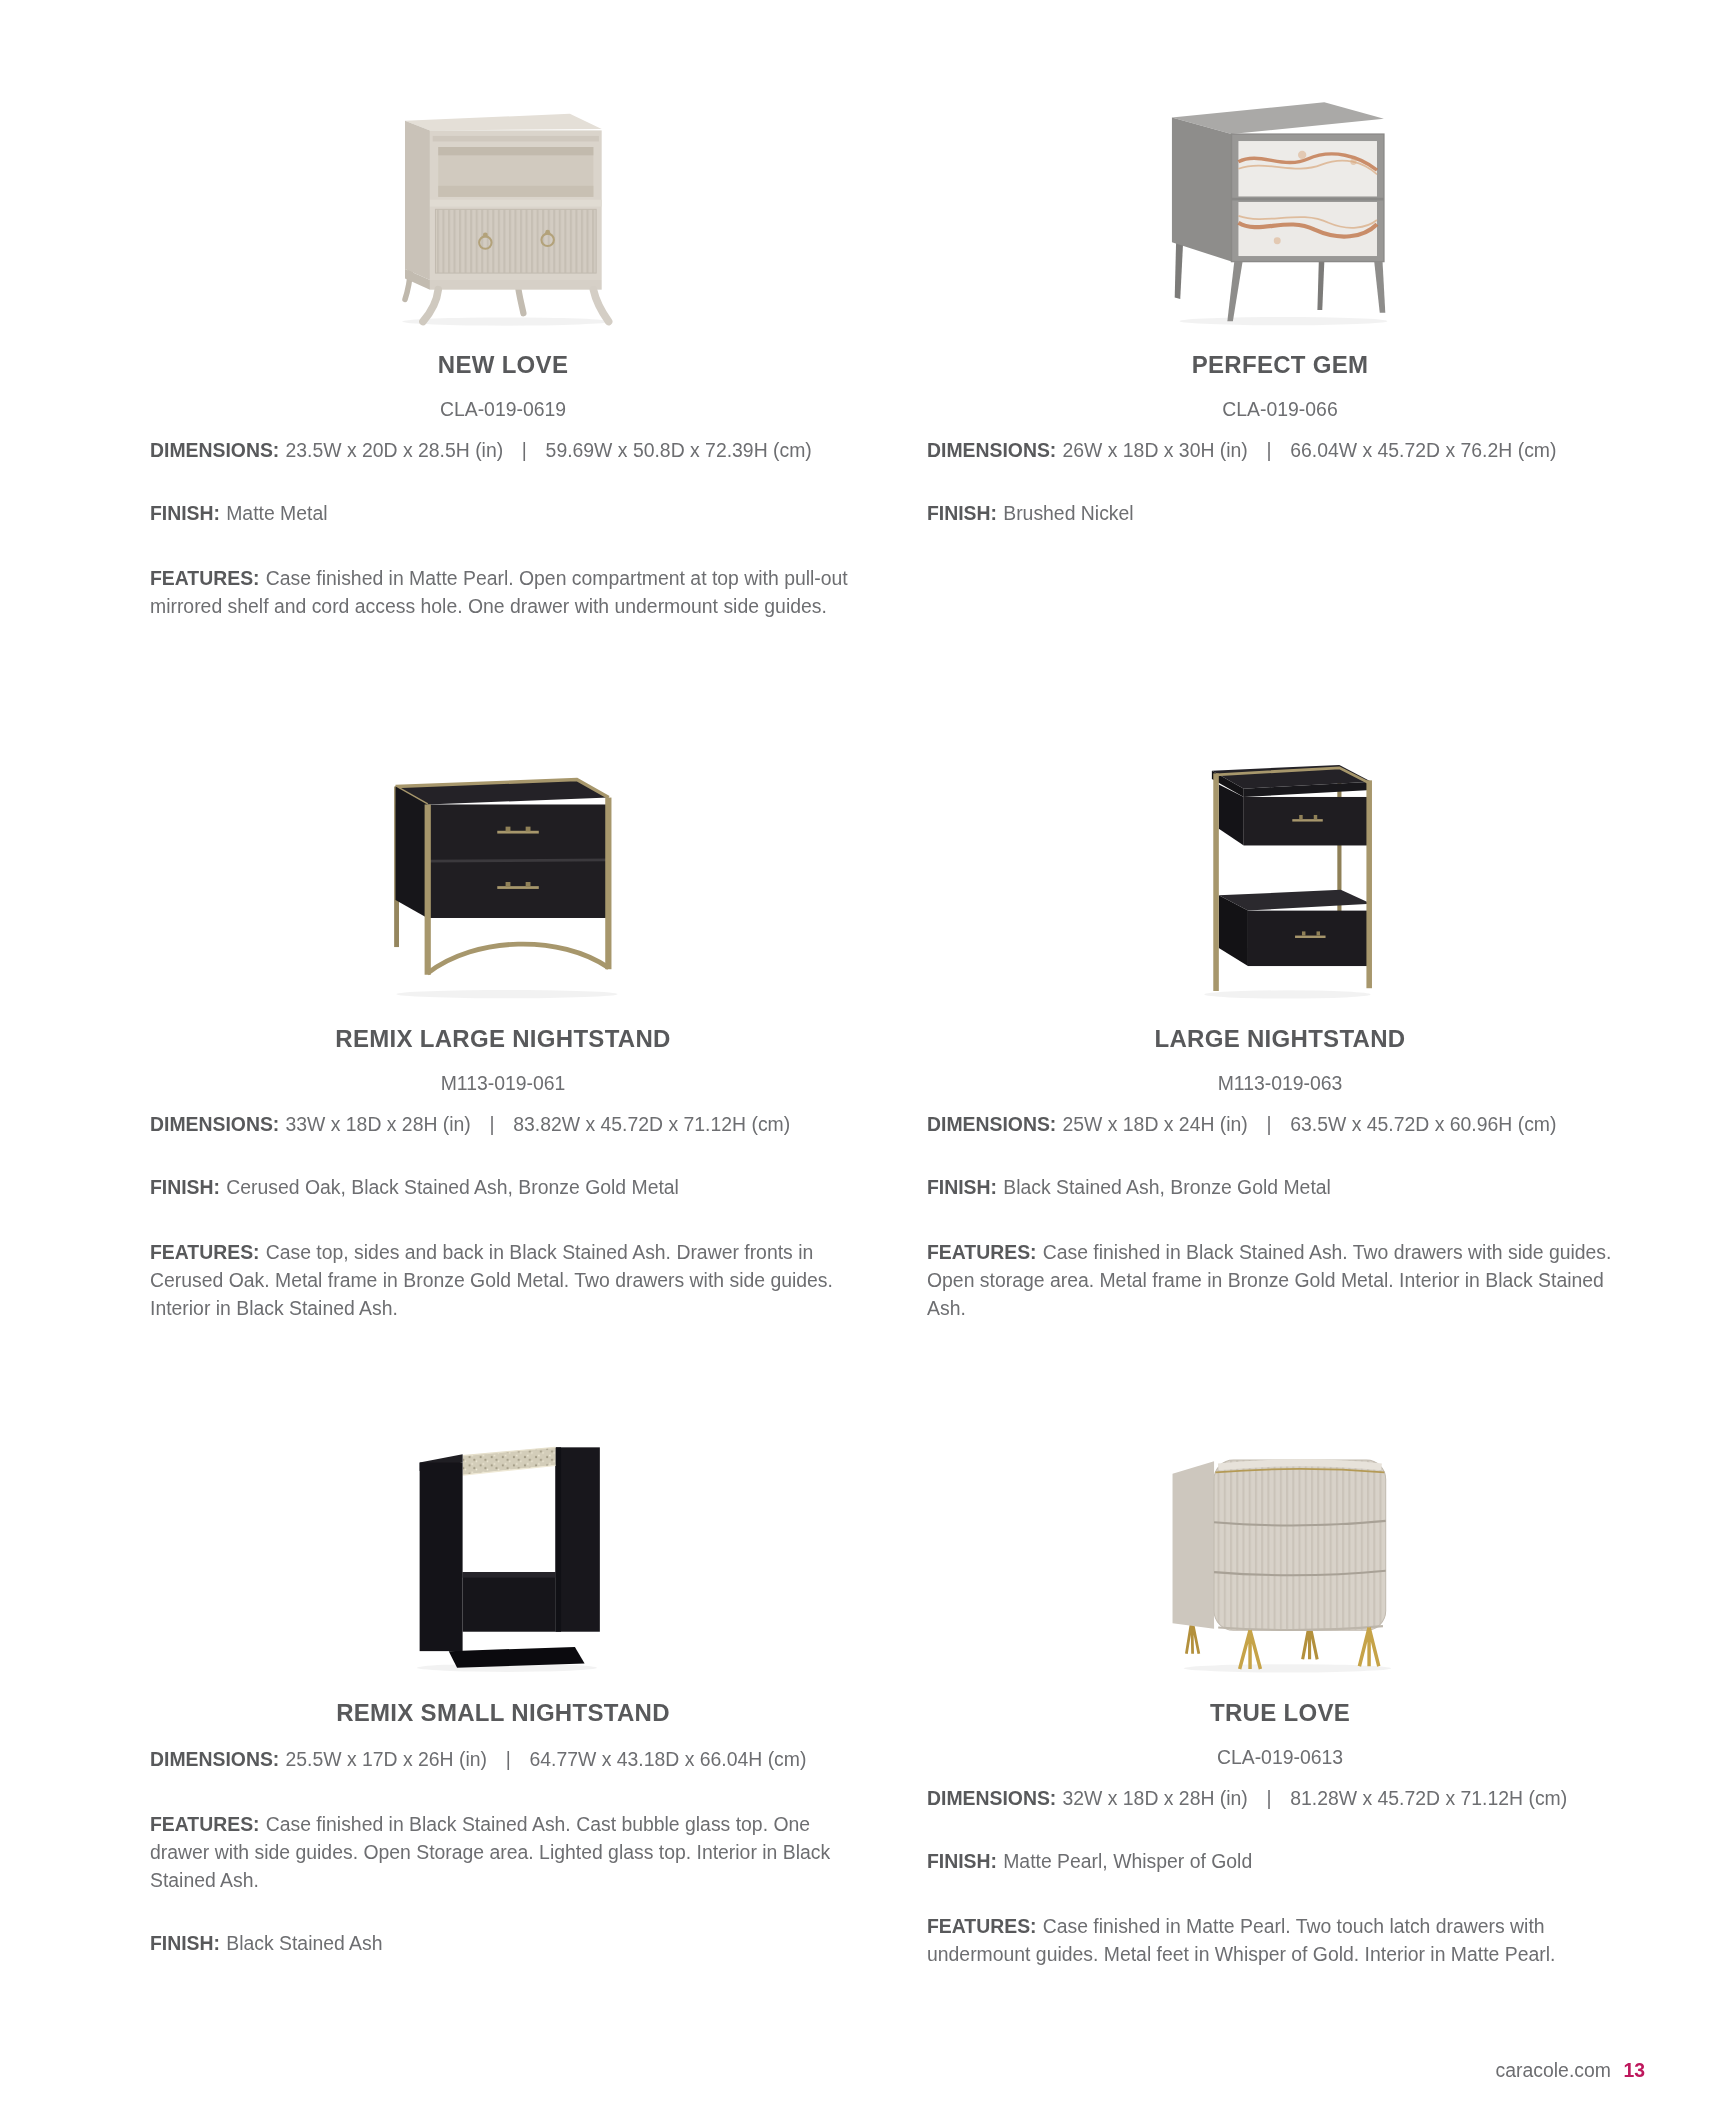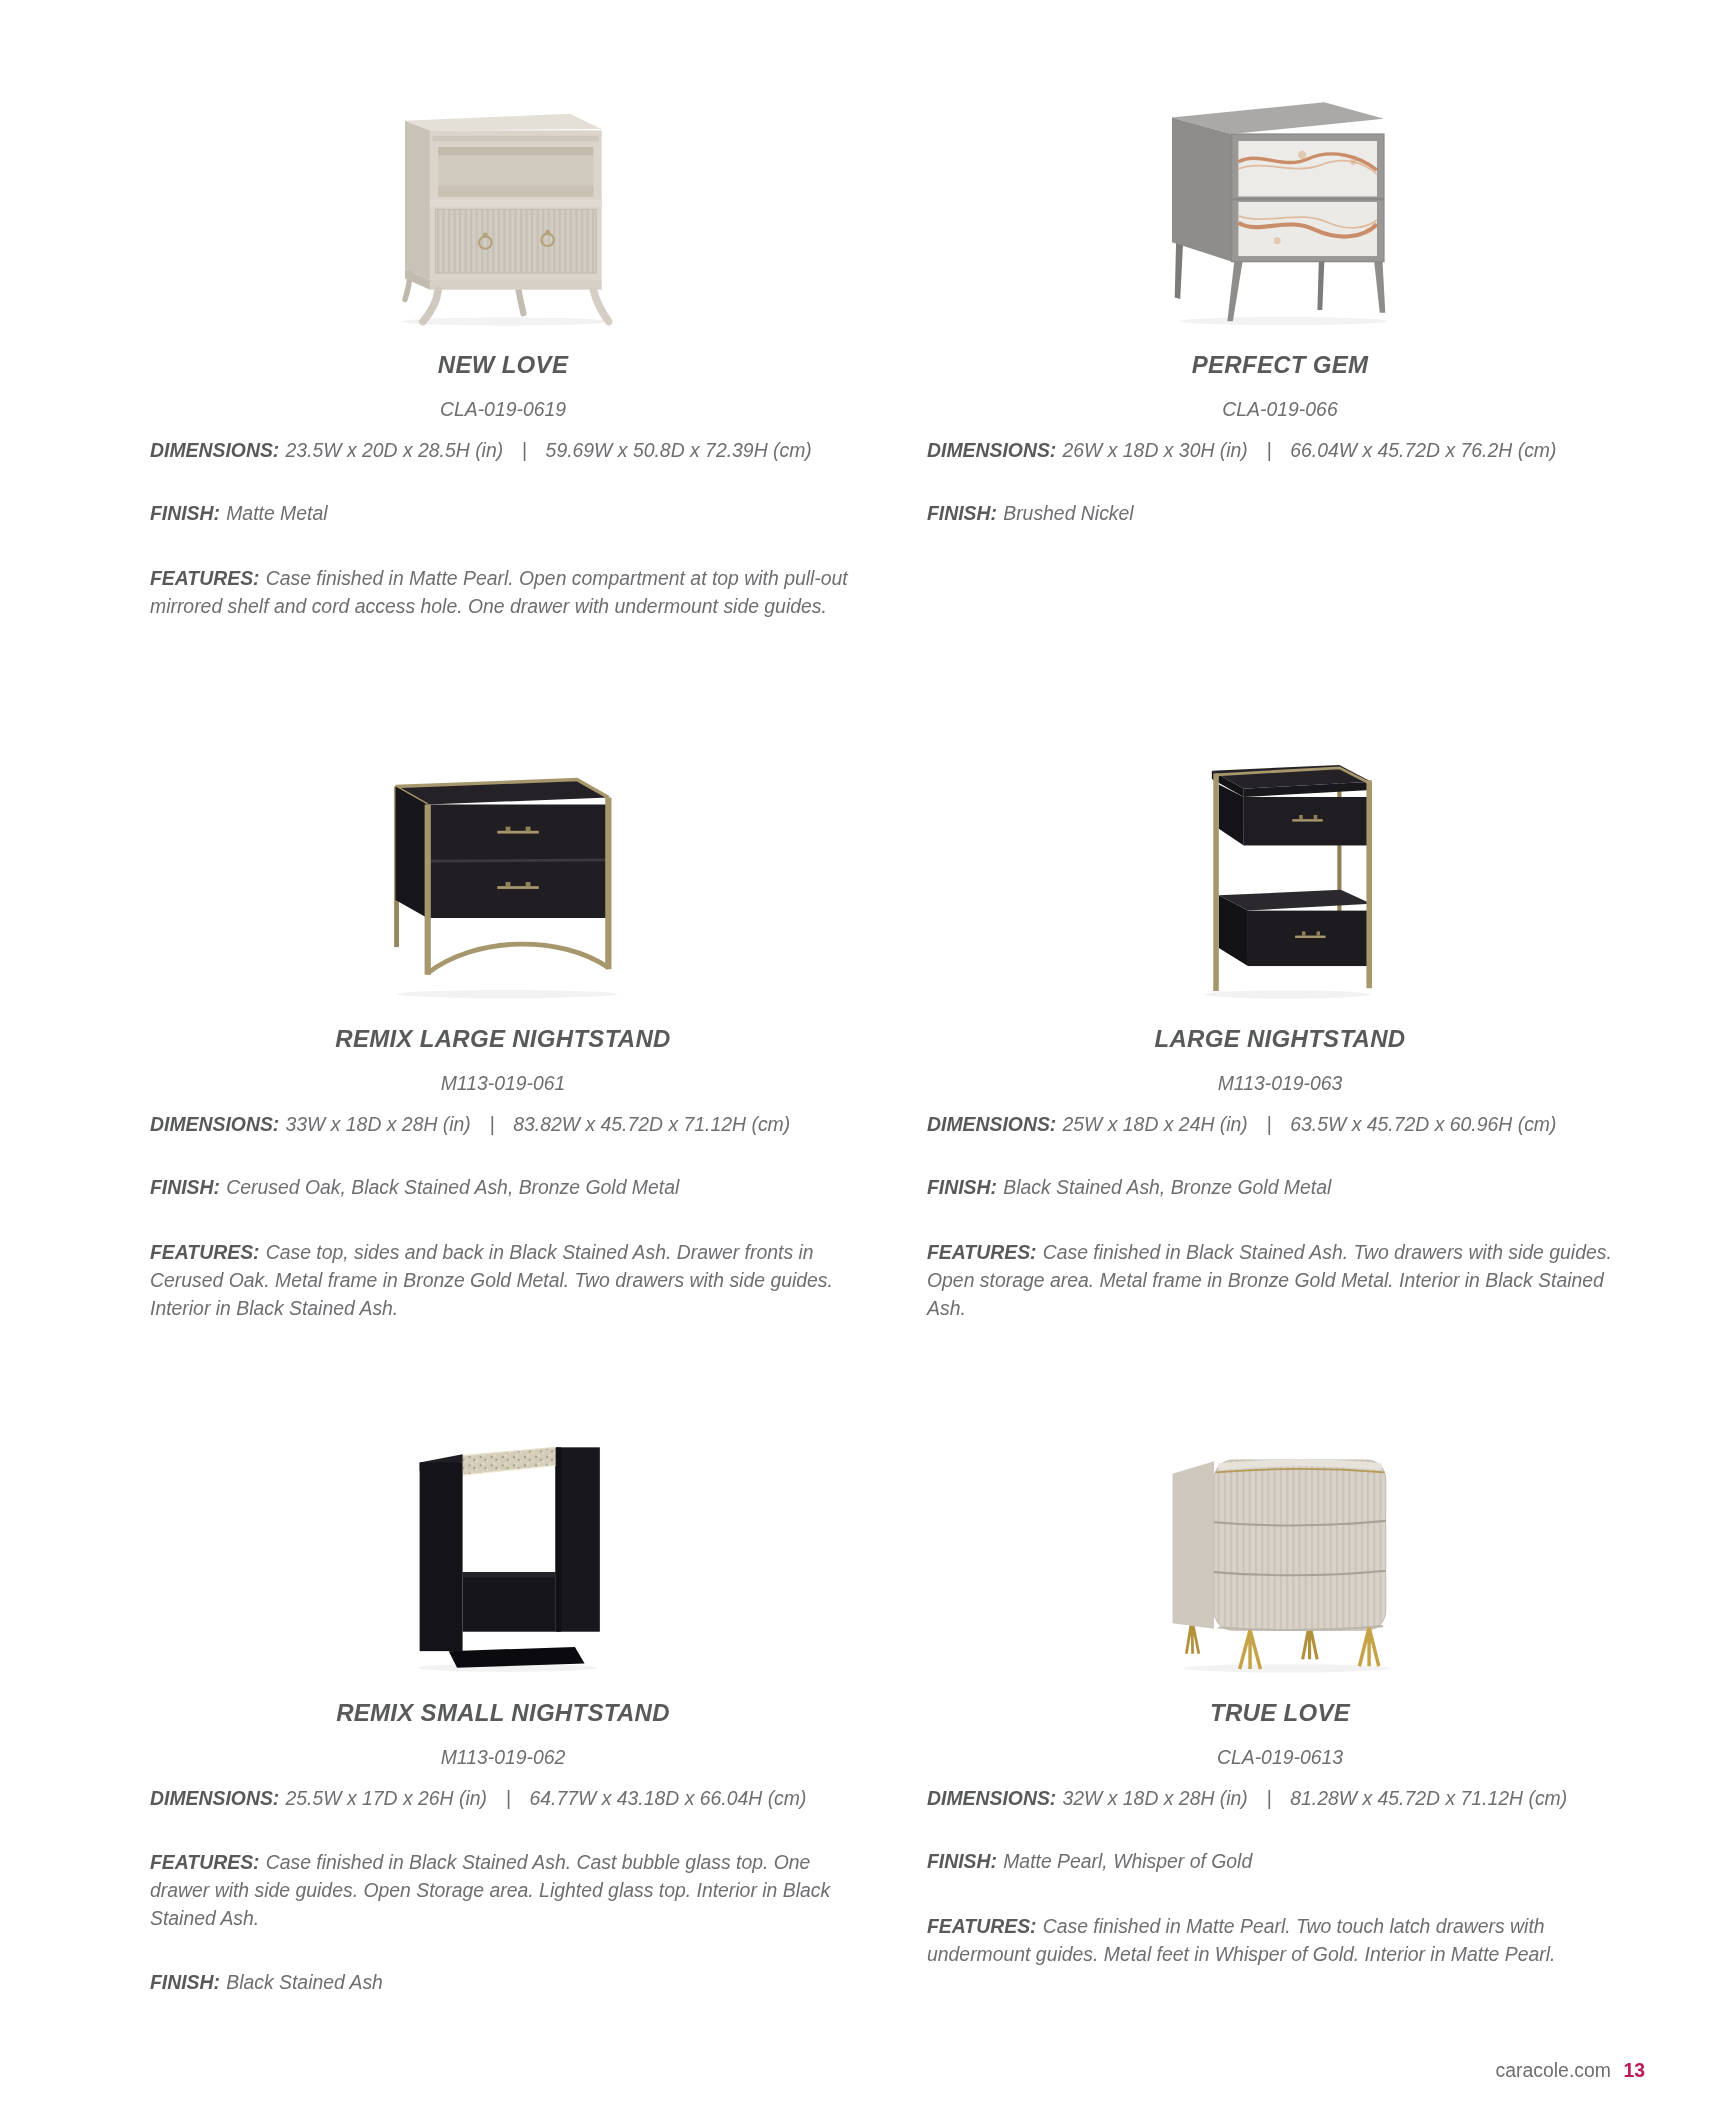--- a/index.html
+++ b/index.html
@@ -11,21 +11,21 @@
   }
   *{box-sizing:border-box;}
   html,body{margin:0;padding:0;background:#ffffff;}
   body{font-family:"Liberation Sans", sans-serif; color:var(--body);}
   .page{position:relative;width:1733px;height:2119px;background:#ffffff;overflow:hidden;}
   .grid{
     position:absolute;top:42px;left:150px;
     display:grid;grid-template-columns:706px 706px;column-gap:71px;
     grid-auto-rows:674px;
   }
-  .cell{width:706px;font-style:italic;}
+  .cell{width:706px;}
   .figure{height:284px;display:flex;align-items:flex-end;justify-content:center;}
   .figure svg{display:block;}
   .product-name{
     margin-top:26px;text-align:center;
     font-size:24px;font-weight:700;letter-spacing:0.3px;color:var(--title);
     line-height:1.1;
   }
   .product-sku{
     margin-top:6.2px;text-align:center;font-size:19.4px;color:var(--body);
   }
@@ -217,21 +217,20 @@
           <rect x="106" y="218" width="134" height="86" fill="#16151a"></rect>
           <rect x="106" y="218" width="134" height="8" fill="#26242a"></rect>
           <polygon points="106,50 240,38 240,64 106,78" fill="url(#sparkle)"></polygon>
           <line x1="106" y1="50" x2="240" y2="38" stroke="#e6e0cc" stroke-width="2"></line>
           <line x1="106" y1="78" x2="240" y2="64" stroke="#efe9d6" stroke-width="2"></line>
           <polygon points="44,60 106,48 106,60 44,72" fill="#1f1e23"></polygon>
           <rect x="44" y="60" width="62" height="272" fill="#141318"></rect>
         </svg>
       </div>
       <h2 class="product-name">REMIX SMALL NIGHTSTAND</h2>
-      <div class="product-sku">M113-019-062</div>
       <p class="spec spec-dimensions">
         <span class="spec-label">DIMENSIONS:</span><span>25.5W x 17D x 26H (in)</span><span class="dim-sep">|</span><span>64.77W x 43.18D x 66.04H (cm)</span>
       </p>
       <p class="spec spec-features">
         <span class="spec-label">FEATURES:</span><span>Case finished in Black Stained Ash. Cast bubble glass top. One drawer with side guides. Open Storage area. Lighted glass top. Interior in Black Stained Ash.</span>
       </p>
       <p class="spec spec-finish">
         <span class="spec-label">FINISH:</span><span>Black Stained Ash</span>
       </p>
     </div>

